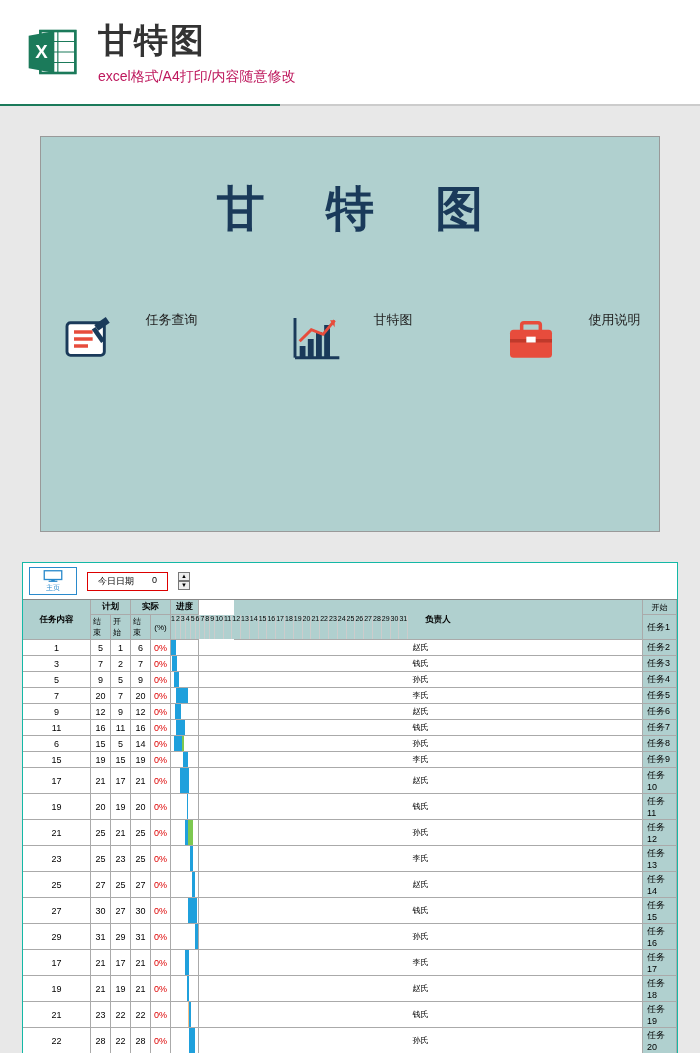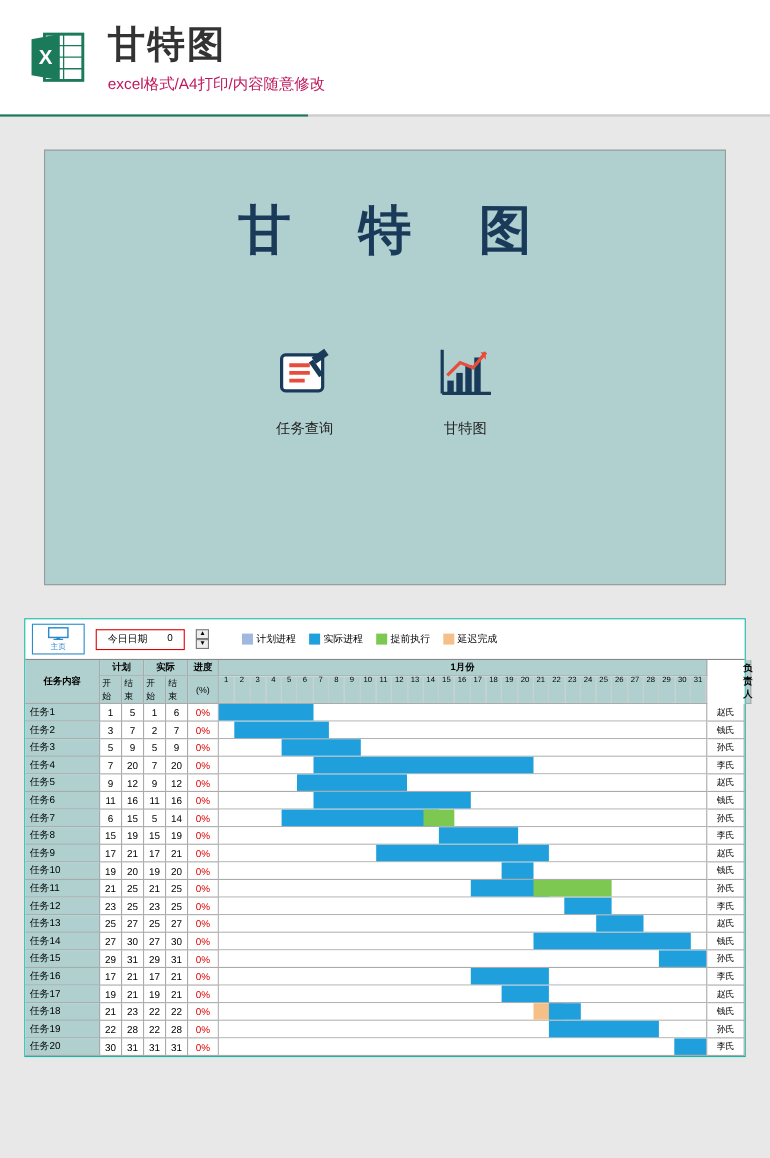--- a/index.html
+++ b/index.html
@@ -10,21 +10,21 @@
   .excel-icon svg { width: 100%; height: 100%; }
   .header-text { display: flex; flex-direction: column; }
   .title-main { font-size: 34px; font-weight: bold; color: #333; letter-spacing: 2px; }
   .subtitle { font-size: 14px; color: #be185d; margin-top: 4px; }
   .divider { height: 2px; background: linear-gradient(to right, #1b7a5a 0%, #1b7a5a 40%, #ccc 40%, #ccc 100%); }
 
   .cover-wrap { padding: 30px 40px 20px 40px; }
   .cover { background: #b0d0cf; border: 1px solid #999; width: 100%; height: 396px; display: flex; flex-direction: column; align-items: center; padding-top: 40px; }
   .cover-title { font-size: 48px; font-weight: bold; color: #1a3a5a; letter-spacing: 24px; margin-left: 24px; }
   .nav-row { display: flex; gap: 90px; margin-top: 70px; }
-  .nav-item { display: flex; flex-direction: column; align-items: center; gap: 14px; }
+  .nav-item { display: flex; flex-direction: row; gap: 30px; }
   .nav-icon { width: 56px; height: 56px; }
   .nav-label { font-size: 13px; color: #222; font-weight: 500; }
 
   .gantt-wrap { padding: 10px 22px; }
   .gantt { background: #fff; border: 1px solid #14b8a6; width: 100%; font-size: 9px; }
   .gantt-top { display: flex; align-items: center; padding: 4px 6px; border-bottom: 1px solid #888; gap: 10px; }
   .home-btn { width: 48px; height: 28px; border: 1px solid #2a8acc; background: #fff; display: flex; flex-direction: column; align-items: center; justify-content: center; }
   .home-btn svg { width: 22px; height: 14px; }
   .home-btn span { font-size: 7px; color: #2a8acc; }
   .date-box { border: 1.5px solid #d00; padding: 2px 10px; font-size: 9px; display: flex; gap: 18px; }
@@ -100,20 +100,31 @@
               <rect x="10" y="30" width="5" height="10" fill="#1a3a5a"></rect>
               <rect x="17" y="24" width="5" height="16" fill="#1a3a5a"></rect>
               <rect x="24" y="18" width="5" height="22" fill="#1a3a5a"></rect>
               <rect x="31" y="12" width="5" height="28" fill="#1a3a5a"></rect>
               <polyline points="10,26 20,16 30,20 40,8" fill="none" stroke="#e74c3c" stroke-width="2.5"></polyline>
               <polygon points="40,8 36,8 40,14" fill="#e74c3c"></polygon>
             </svg>
         </div>
         <div class="nav-label">甘特图</div>
       </div>
+      <div class="nav-item">
+        <div class="nav-icon">
+          <svg viewBox="0 0 48 48">
+              <rect x="6" y="16" width="36" height="24" rx="3" fill="#e74c3c"></rect>
+              <rect x="16" y="10" width="16" height="8" rx="2" fill="none" stroke="#e74c3c" stroke-width="3"></rect>
+              <rect x="6" y="24" width="36" height="3" fill="#c0392b"></rect>
+              <rect x="20" y="22" width="8" height="5" fill="#fff"></rect>
+            </svg>
+        </div>
+        <div class="nav-label">使用说明</div>
+      </div>
     </div>
   </div>
 </div>
 
 <div class="gantt-wrap">
   <div class="gantt">
     <div class="gantt-top">
       <div class="home-btn">
         <svg viewBox="0 0 24 16">
             <rect x="2" y="2" width="20" height="10" fill="none" stroke="#2a8acc" stroke-width="1.5"></rect>
@@ -123,46 +134,27 @@
         <span>主页</span>
       </div>
       <div class="date-box">
         <span>今日日期</span>
         <span class="val">0</span>
       </div>
       <div class="spin">
         <div>▲</div>
         <div>▼</div>
       </div>
-      <div class="legend" id="legend">
-          <div class="leg-item">
-            <div class="leg-sw" style="background: rgb(160, 184, 224);"></div>
-            <div class="leg-txt">计划进程</div>
-          </div>
-          <div class="leg-item">
-            <div class="leg-sw" style="background: rgb(31, 160, 220);"></div>
-            <div class="leg-txt">实际进程</div>
-          </div>
-          <div class="leg-item">
-            <div class="leg-sw" style="background: rgb(125, 200, 80);"></div>
-            <div class="leg-txt">提前执行</div>
-          </div>
-          <div class="leg-item">
-            <div class="leg-sw" style="background: rgb(245, 192, 136);"></div>
-            <div class="leg-txt">延迟完成</div>
-          </div>
-        </div>
     </div>
 
     <div class="grid" id="grid">
         <div class="hdr taskcol">任务内容</div>
         <div class="hdr plan">计划</div>
         <div class="hdr actual">实际</div>
         <div class="hdr" style="grid-row: span 1;">进度</div>
-        <div class="hdr">1月份</div>
         <div class="hdr" style="grid-row: span 2; margin-left: 35px;">负责人</div>
         <div class="sub">开始</div>
         <div class="sub">结束</div>
         <div class="sub">开始</div>
         <div class="sub">结束</div>
         <div class="sub">(%)</div>
         <div class="timeline">
           <div class="timeline-hdr">
             <div class="tick">1</div>
             <div class="tick">2</div>

